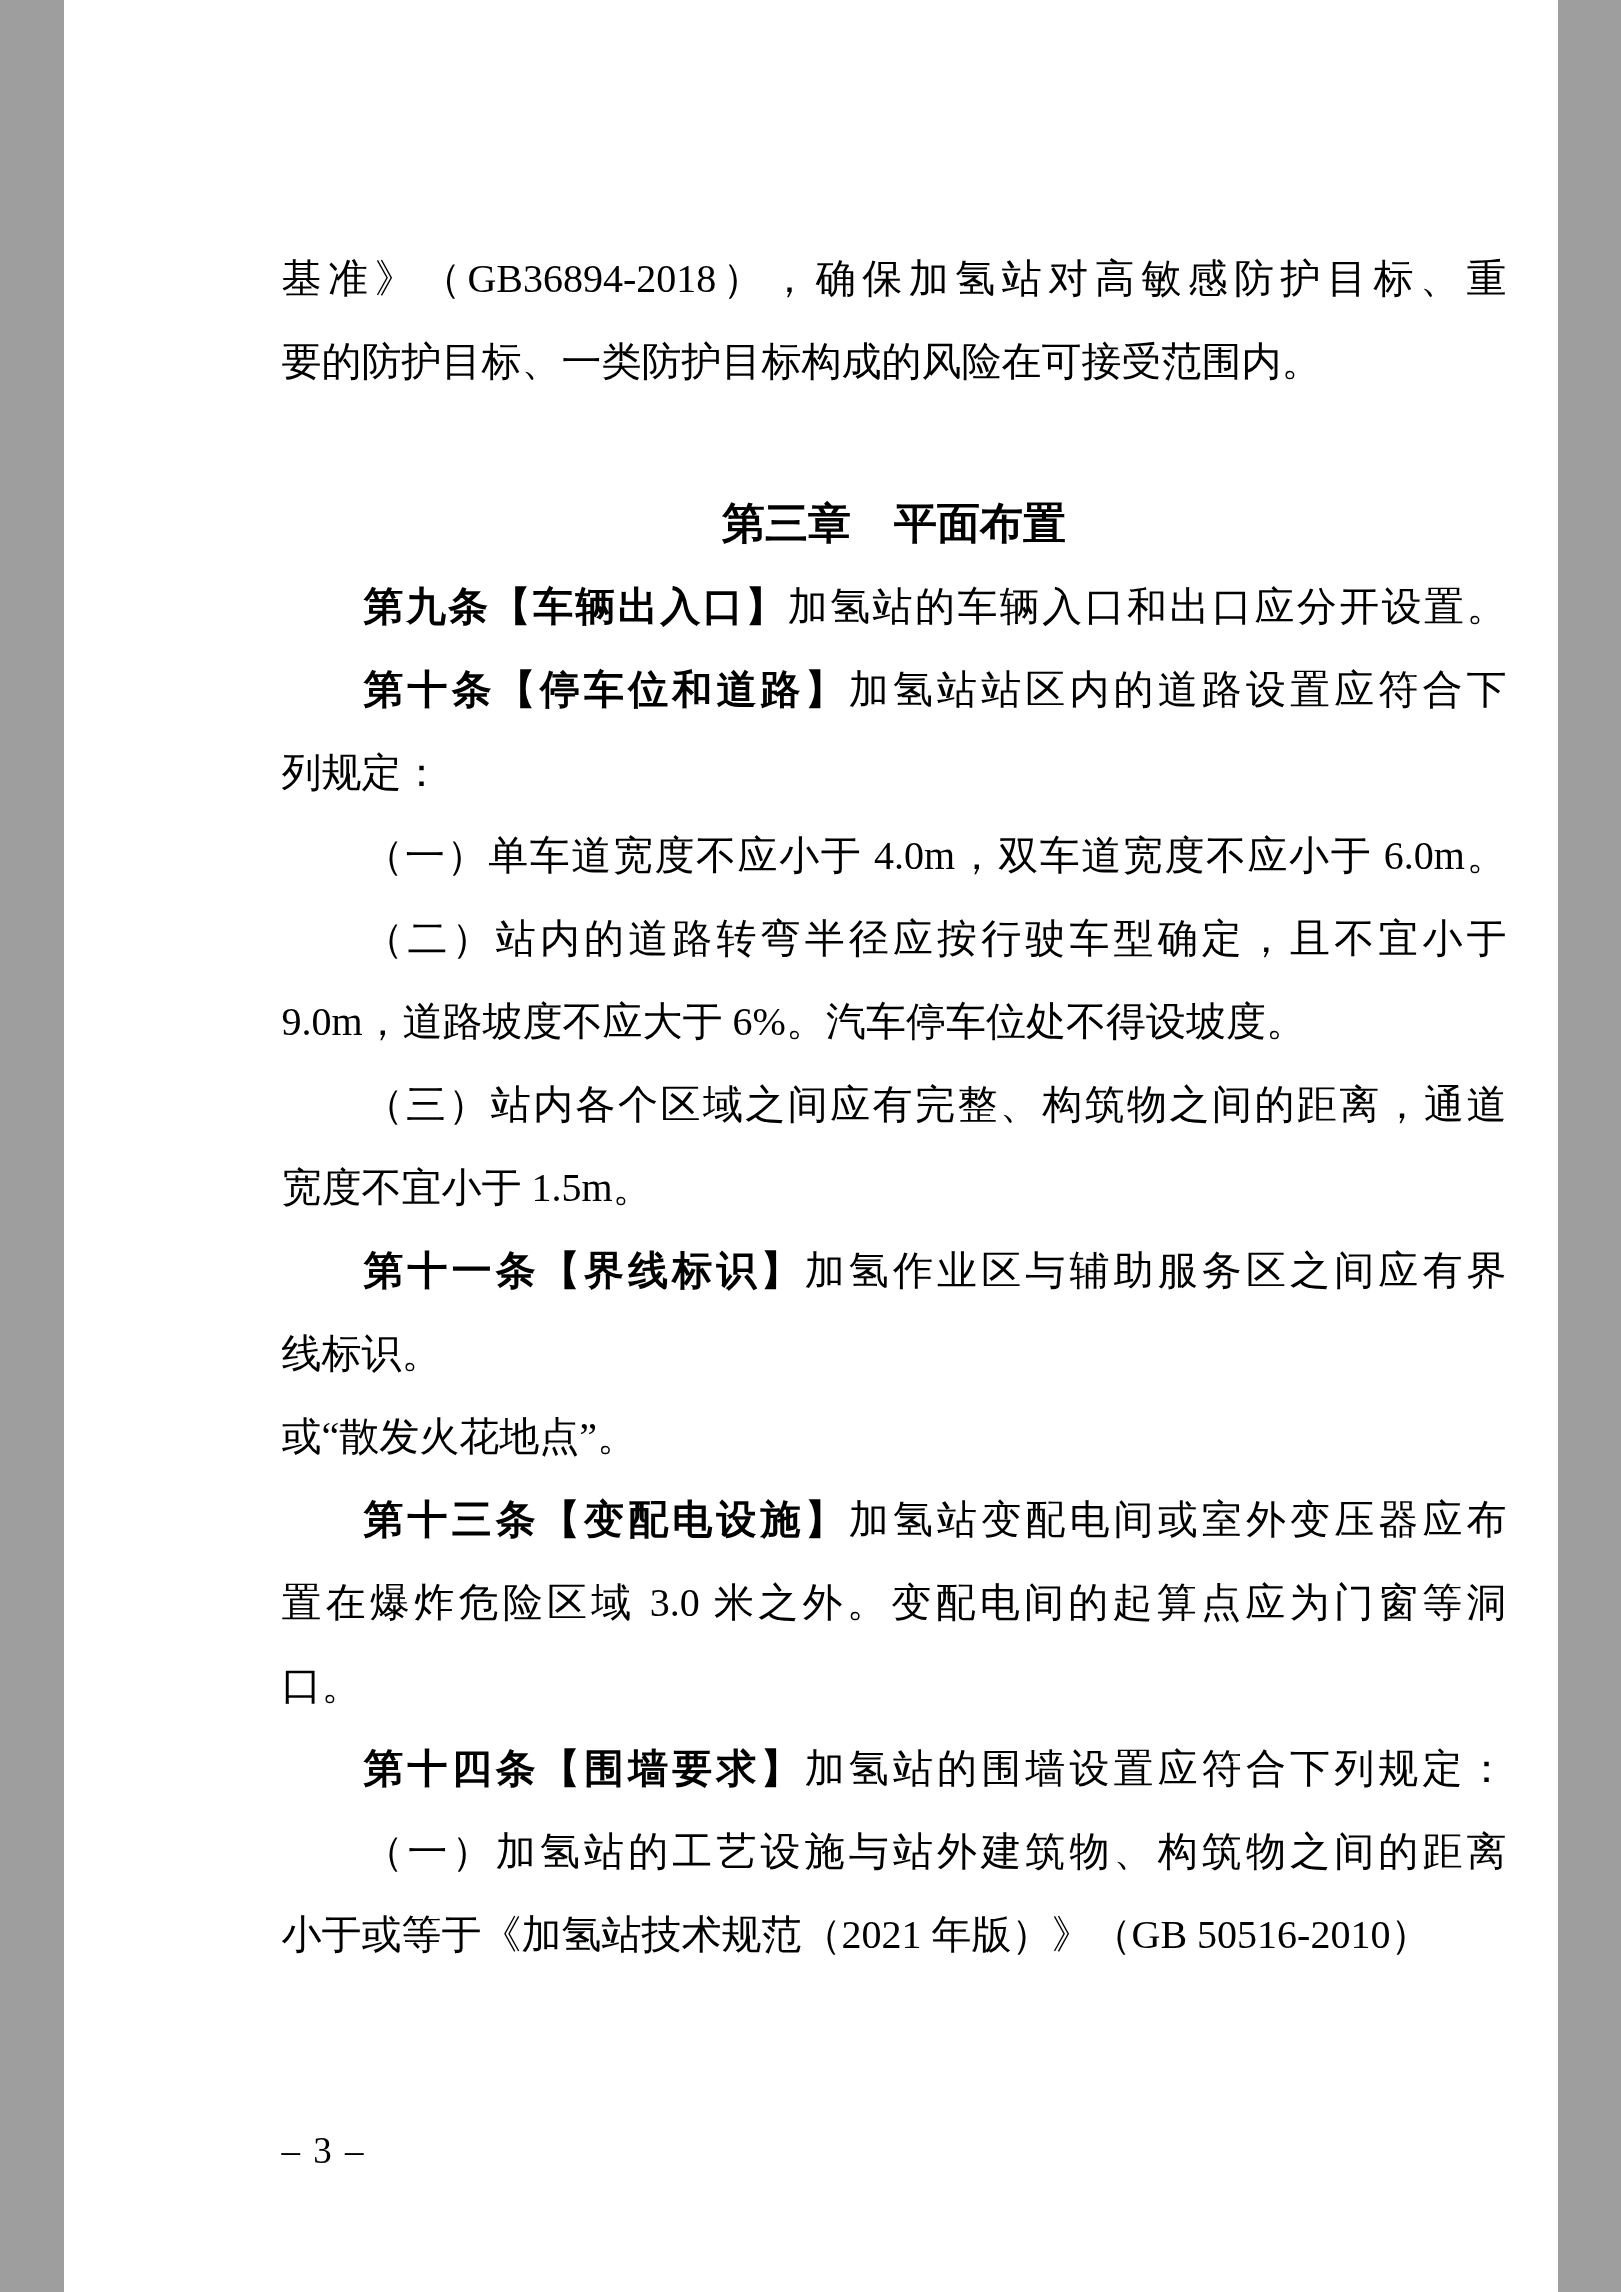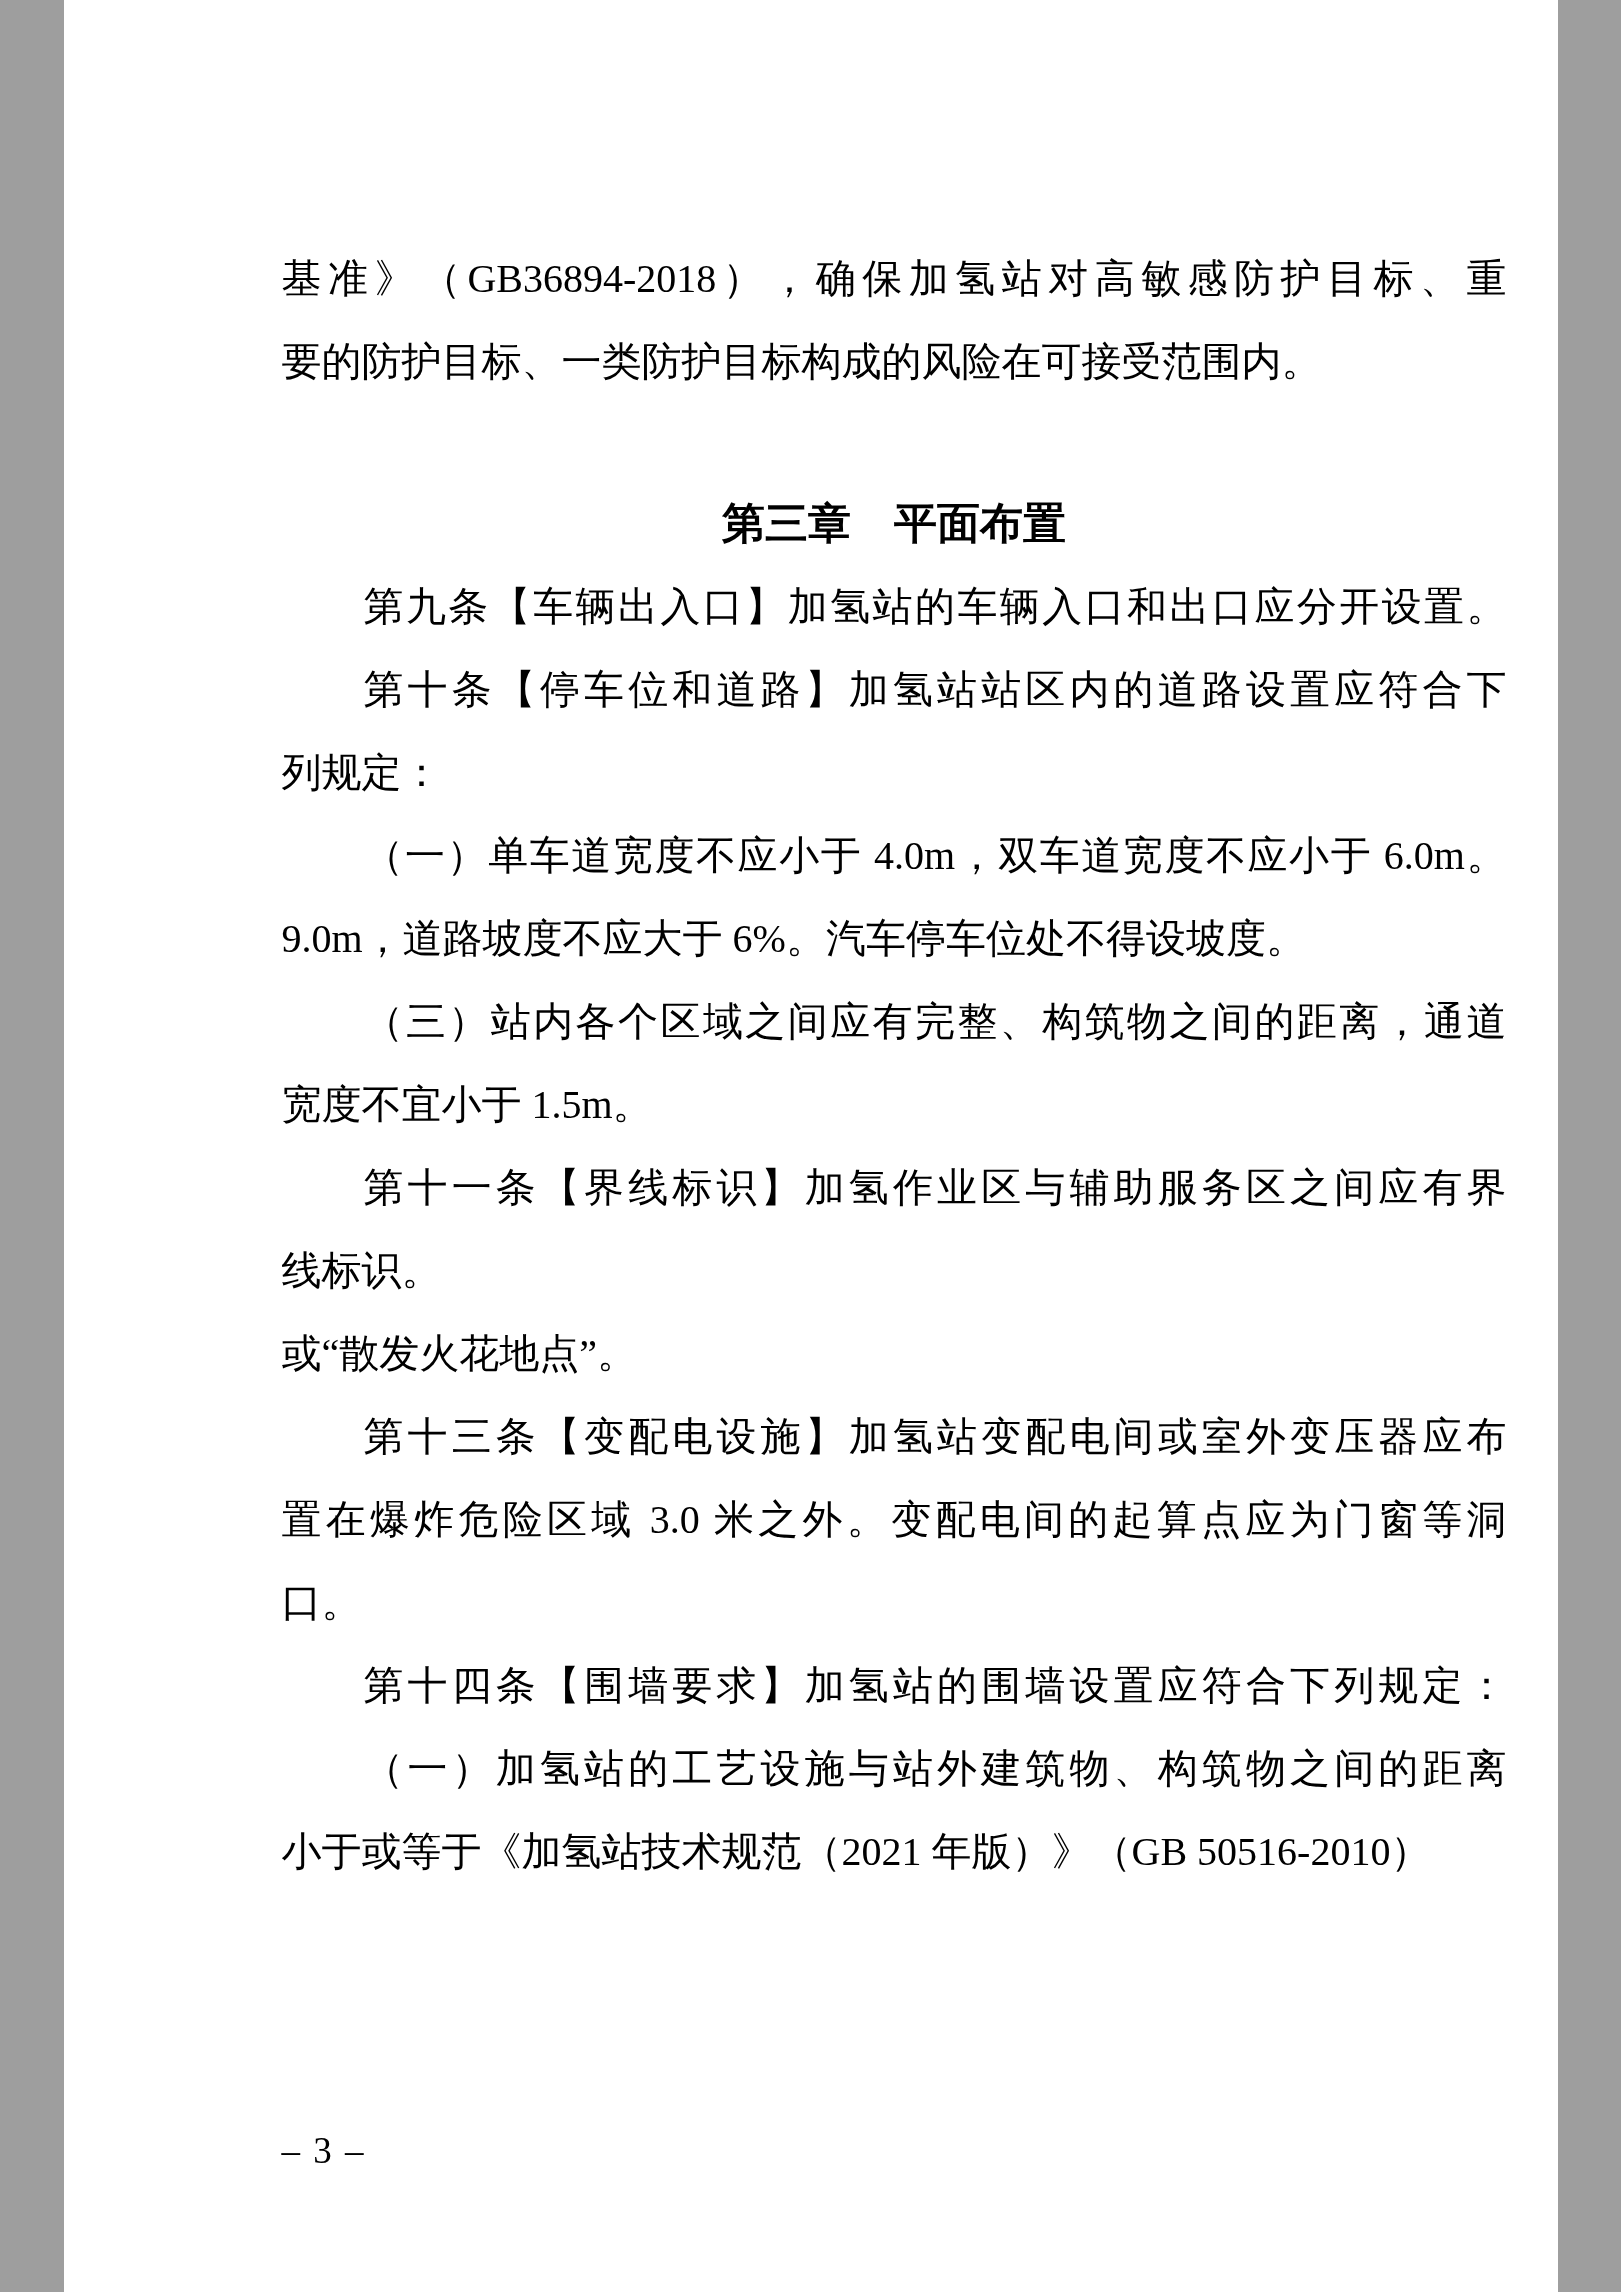--- a/index.html
+++ b/index.html
@@ -30,21 +30,21 @@
     overflow: hidden;
   }
   .line.indent {
     text-indent: 82px;
   }
   .line.justify {
     text-align: justify;
     text-align-last: justify;
   }
   .line .bold {
-    font-weight: 400;
+    font-weight: 700;
     font-family: "Liberation Sans", "DejaVu Sans", sans-serif;
   }
   .line.heading {
     margin-top: 79px;
     text-align: center;
     text-align-last: center;
     font-weight: 700;
     font-size: 43px;
     font-family: "Liberation Sans", "DejaVu Sans", sans-serif;
   }
@@ -62,20 +62,21 @@
 
 <div class="page">
   <div class="content" id="content">
       <div class="line justify"><span>基准》（GB36894-2018），确保加氢站对高敏感防护目标、重</span></div>
       <div class="line"><span>要的防护目标、一类防护目标构成的风险在可接受范围内。</span></div>
       <div class="line heading"><span>第三章　平面布置</span></div>
       <div class="line indent justify"><span class="bold">第九条【车辆出入口】</span><span>加氢站的车辆入口和出口应分开设置。</span></div>
       <div class="line indent justify"><span class="bold">第十条【停车位和道路】</span><span>加氢站站区内的道路设置应符合下</span></div>
       <div class="line"><span>列规定：</span></div>
       <div class="line indent justify"><span>（一）单车道宽度不应小于 4.0m，双车道宽度不应小于 6.0m。</span></div>
+      <div class="line indent justify"><span>（二）站内的道路转弯半径应按行驶车型确定，且不宜小于</span></div>
       <div class="line"><span>9.0m，道路坡度不应大于 6%。汽车停车位处不得设坡度。</span></div>
       <div class="line indent justify"><span>（三）站内各个区域之间应有完整、构筑物之间的距离，通道</span></div>
       <div class="line"><span>宽度不宜小于 1.5m。</span></div>
       <div class="line indent justify"><span class="bold">第十一条【界线标识】</span><span>加氢作业区与辅助服务区之间应有界</span></div>
       <div class="line"><span>线标识。</span></div>
       <div class="line"><span>或“散发火花地点”。</span></div>
       <div class="line indent justify"><span class="bold">第十三条【变配电设施】</span><span>加氢站变配电间或室外变压器应布</span></div>
       <div class="line justify"><span>置在爆炸危险区域 3.0 米之外。变配电间的起算点应为门窗等洞</span></div>
       <div class="line"><span>口。</span></div>
       <div class="line indent justify"><span class="bold">第十四条【围墙要求】</span><span>加氢站的围墙设置应符合下列规定：</span></div>

